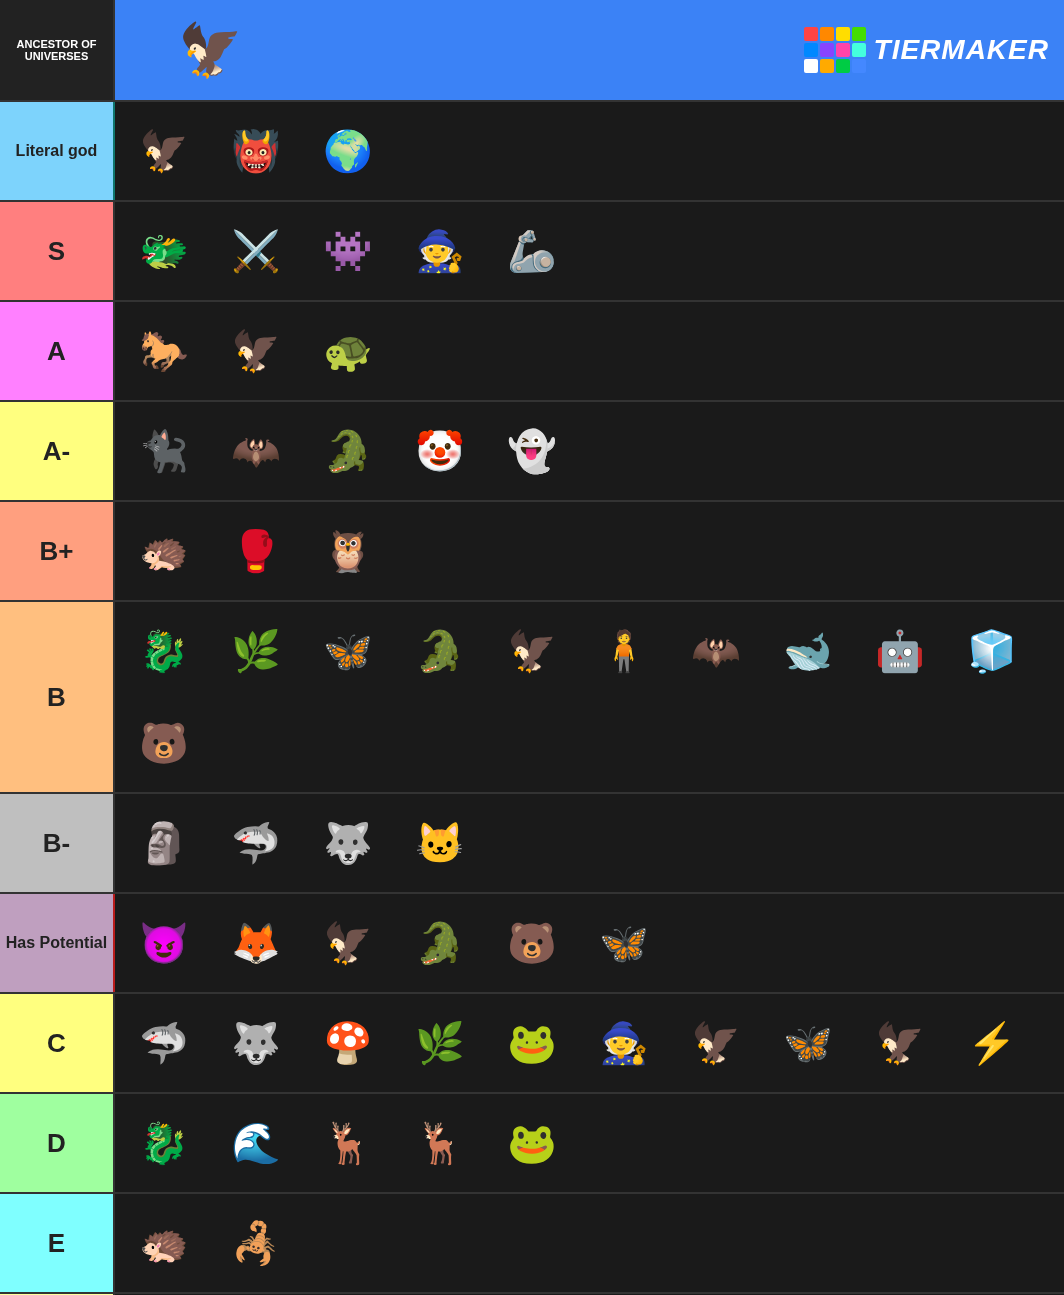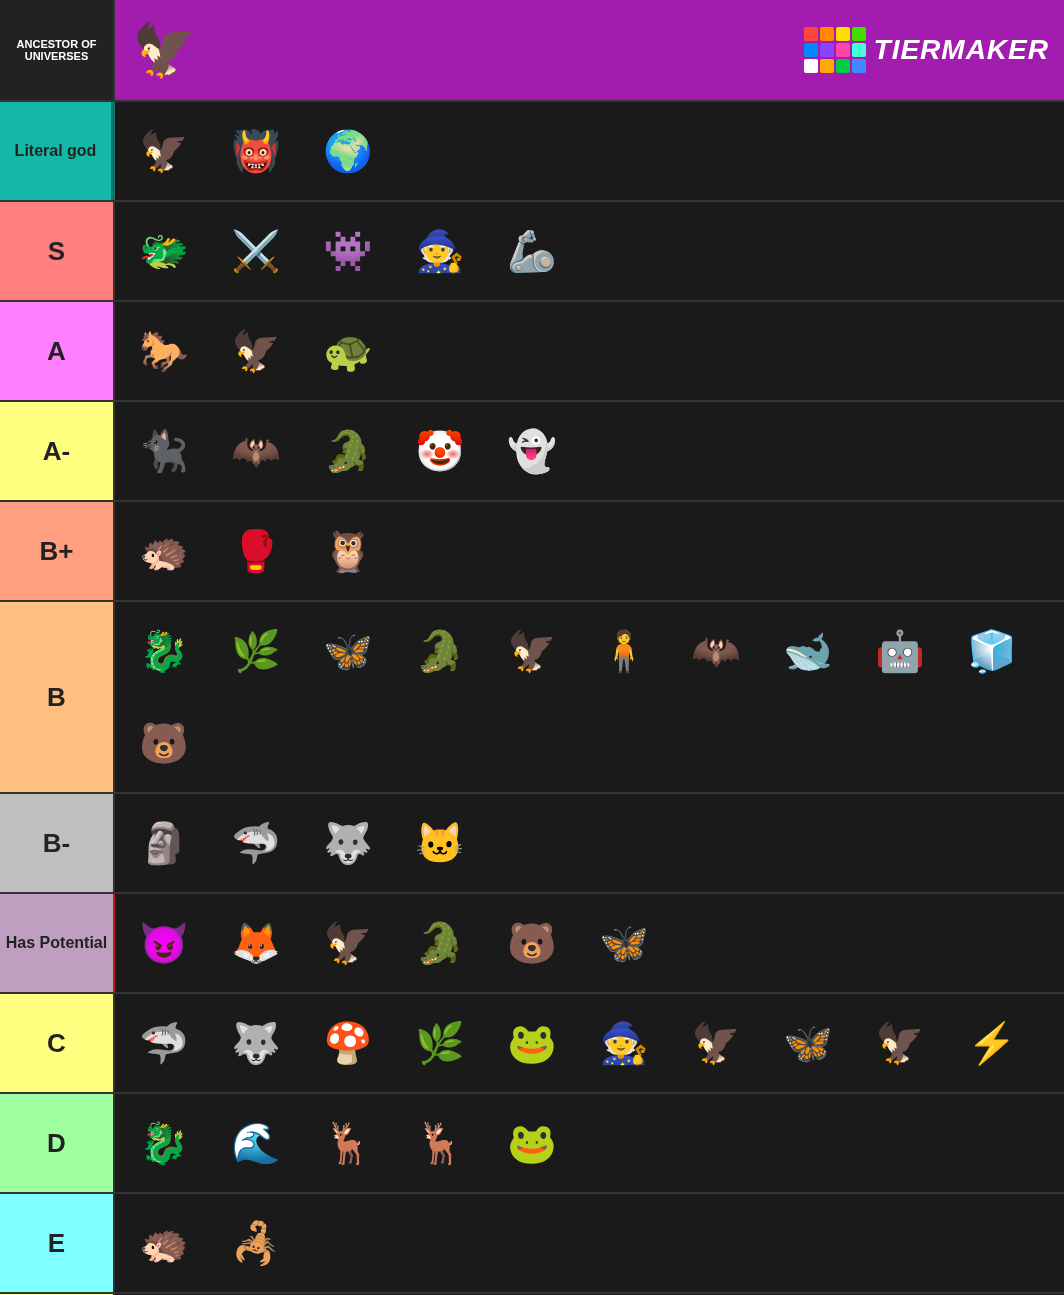--- a/index.html
+++ b/index.html
@@ -7,23 +7,24 @@
       background: #1a1a1a;
       font-family: Arial, sans-serif;
       width: 1064px;
     }
     .tier-container {
       width: 1064px;
     }
     .header-row {
       display: flex;
       align-items: center;
-      background: #a21caf;
+      background: #3b82f6;
       border-bottom: 2px solid #333;
       min-height: 90px;
+      gap: 46px;
     }
     .header-right {
       flex: 1;
       display: flex;
       align-items: flex-start;
       justify-content: flex-end;
       padding: 10px 15px;
     }
     .tiermaker-logo {
       display: flex;
@@ -131,21 +132,21 @@
           <div class="logo-cell" style="background:#ffaa00;"></div>
           <div class="logo-cell" style="background:#00cc44;"></div>
           <div class="logo-cell" style="background:#4488ff;"></div>
         </div>
         <span class="logo-text">TiERMaKER</span>
       </div>
     </div>
   </div>
 
   <div class="tier-row">
-    <div class="tier-label" style="background:#14b8a6;color:#222;font-size:16px;font-weight:bold;width:115px;min-width:115px;border-right:4px solid #0f766e;">Literal god</div>
+    <div class="tier-label" style="background:#7dd3fc;color:#222;font-size:16px;font-weight:bold;width:115px;min-width:115px;border-right:2px solid #0f766e;">Literal god</div>
     <div class="tier-items">
       <div class="tier-item">
           <span class="sprite">🦅</span>
         </div>
       <div class="tier-item">
           <span class="sprite">👹</span>
         </div>
       <div class="tier-item">
           <span class="sprite">🌍</span>
         </div>

